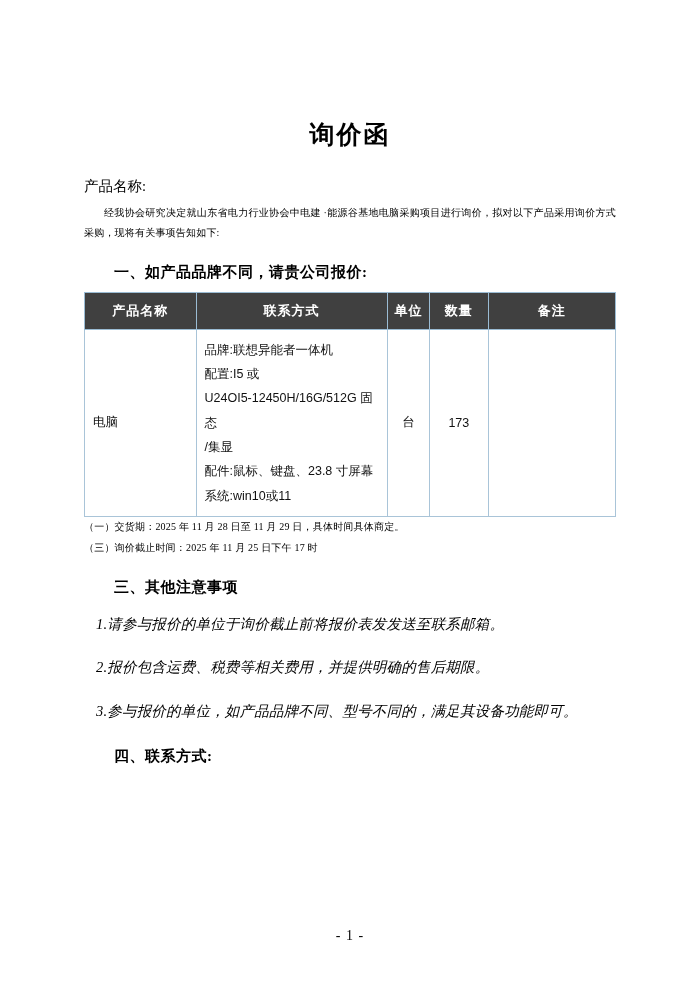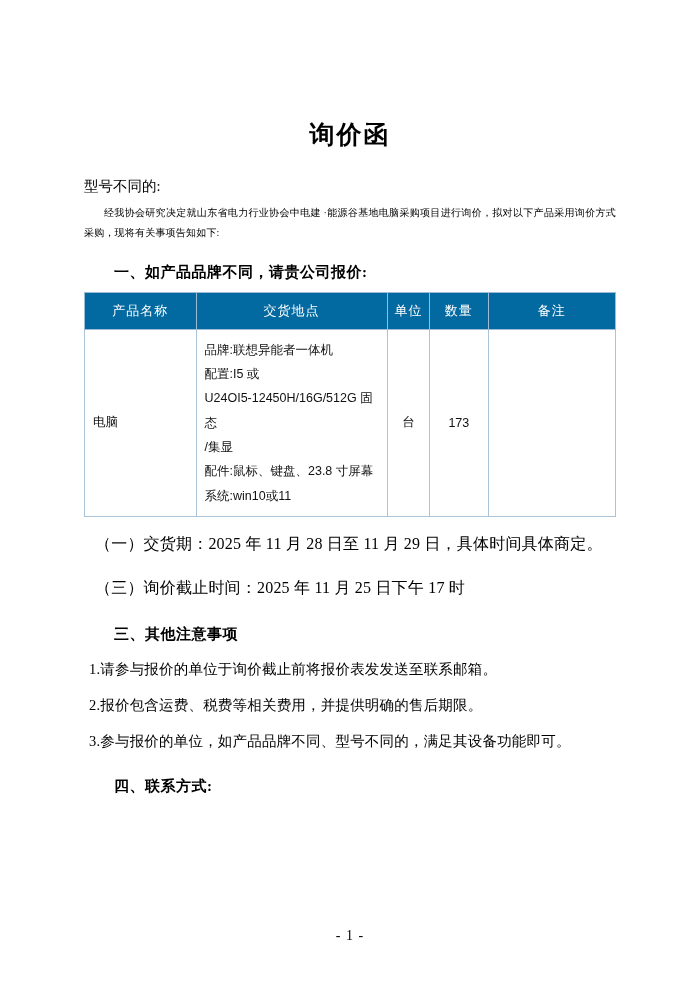--- a/index.html
+++ b/index.html
@@ -50,23 +50,23 @@
     text-indent: 2em;
     letter-spacing: 0.5px;
   }
   table.product-table {
     border-collapse: collapse;
     width: 100%;
     margin: 4px 0 0 0;
     table-layout: fixed;
   }
   table.product-table th {
-    background: #0369a1;
+    background: #404040;
     color: #ffffff;
-    font-weight: normal;
+    font-weight: bold;
     font-size: 13px;
     border: 1px solid #9bbcd4;
     padding: 9px 4px;
     text-align: center;
     font-family: "Liberation Sans", sans-serif;
     letter-spacing: 1px;
   }
   table.product-table td {
     border: 1px solid #a9c4d8;
     font-size: 12.5px;
@@ -87,66 +87,67 @@
   td.cell-unit, td.cell-qty, td.cell-remark {
     text-align: center;
   }
   .col-name { width: 21%; }
   .col-spec { width: 36%; }
   .col-unit { width: 8%; }
   .col-qty  { width: 11%; }
   .col-remark { width: 24%; }
 
   .list-line {
-    font-size: 16px;
+    font-size: 10px;
     line-height: 2.05;
-    margin: 11px;
+    margin: 0;
     letter-spacing: 0.2px;
   }
   .note-line {
     font-size: 14.5px;
     line-height: 2.15;
-    margin: 5px;
+    margin: 12px;
     letter-spacing: 0.2px;
+    font-style: italic;
   }
   .page-number {
     position: absolute;
     bottom: 46px;
     left: 0;
     width: 700px;
     text-align: center;
     font-size: 14px;
     letter-spacing: 1px;
   }
 </style>
 </head>
 <body>
 
 <div class="page">
 
   <div class="doc-title">询价函</div>
 
-  <p class="salutation">型号不同的:</p>
+  <p class="salutation">产品名称:</p>
 
   <p class="para">经我协会研究决定就山东省电力行业协会中电建 ·能源谷基地电脑采购项目进行询价，拟对以下产品采用询价方式采购，现将有关事项告知如下:</p>
 
   <div class="section-heading">一、如产品品牌不同，请贵公司报价:</div>
 
   <table class="product-table">
     <colgroup>
       <col class="col-name">
       <col class="col-spec">
       <col class="col-unit">
       <col class="col-qty">
       <col class="col-remark">
     </colgroup>
     <thead>
       <tr>
         <th>产品名称</th>
-        <th>交货地点</th>
+        <th>联系方式</th>
         <th>单位</th>
         <th>数量</th>
         <th>备注</th>
       </tr>
     </thead>
     <tbody>
       <tr>
         <td class="cell-name">电脑</td>
         <td class="cell-spec">
           <div>品牌:联想异能者一体机</div>

